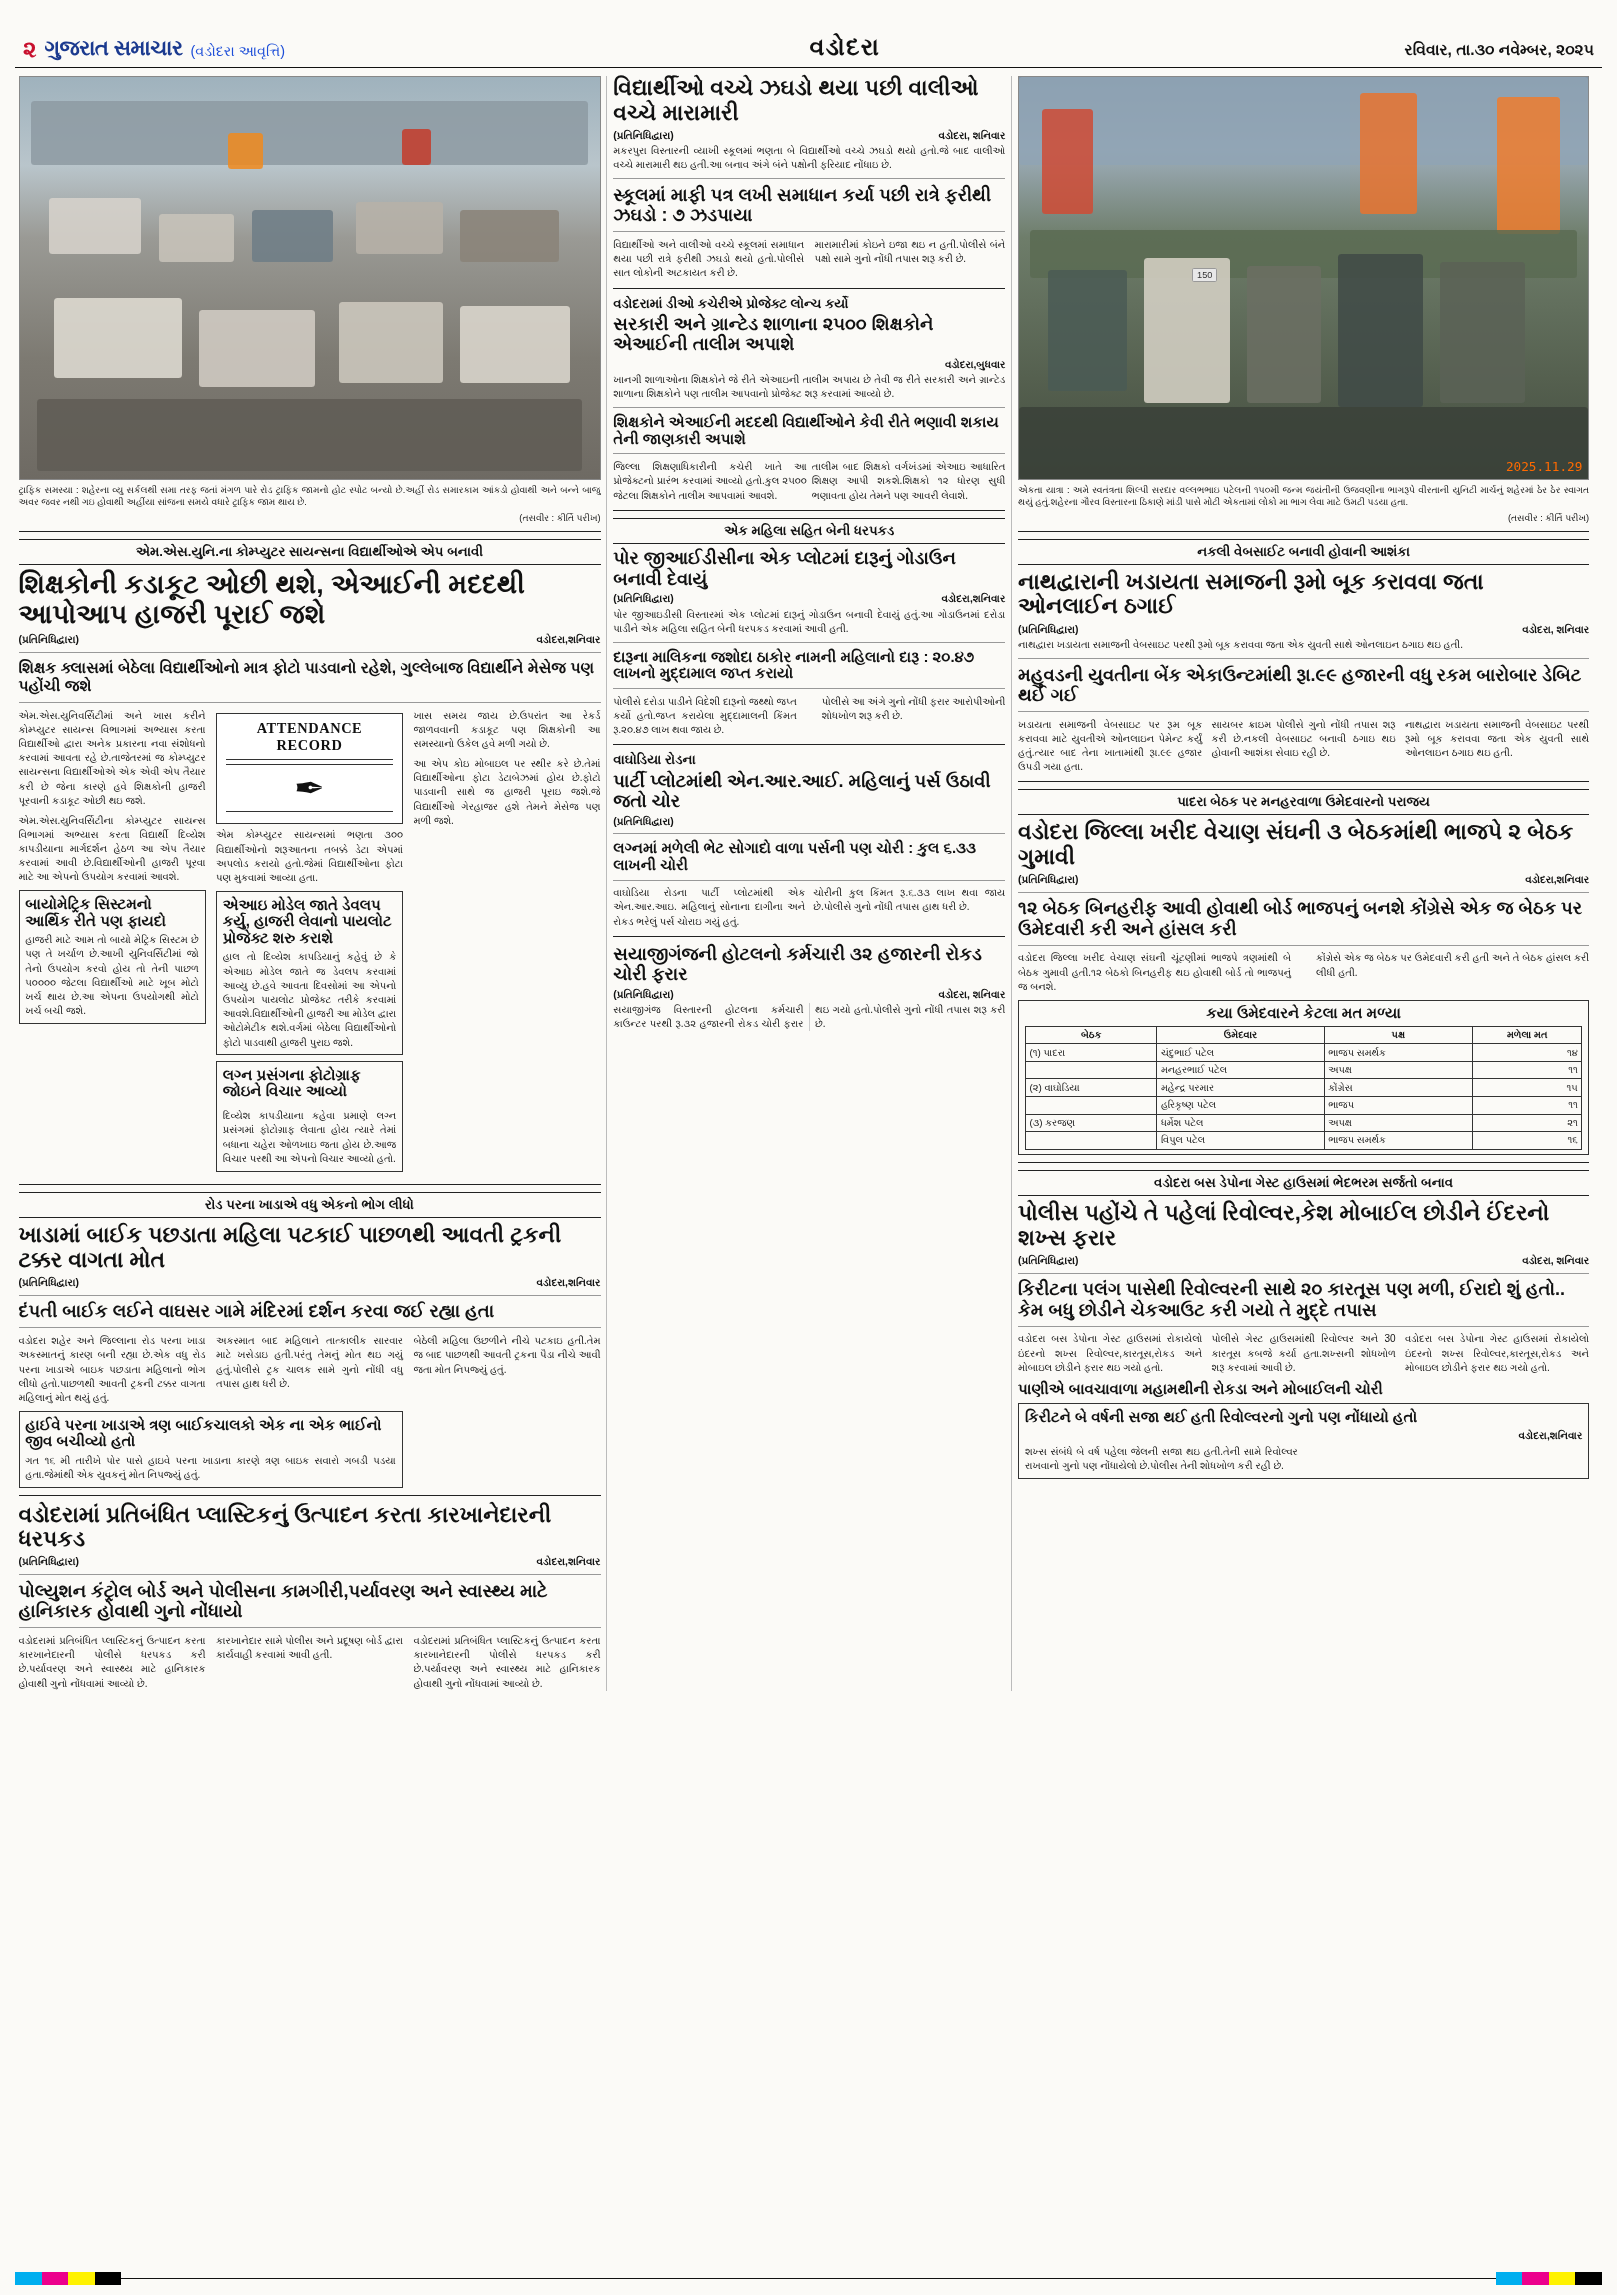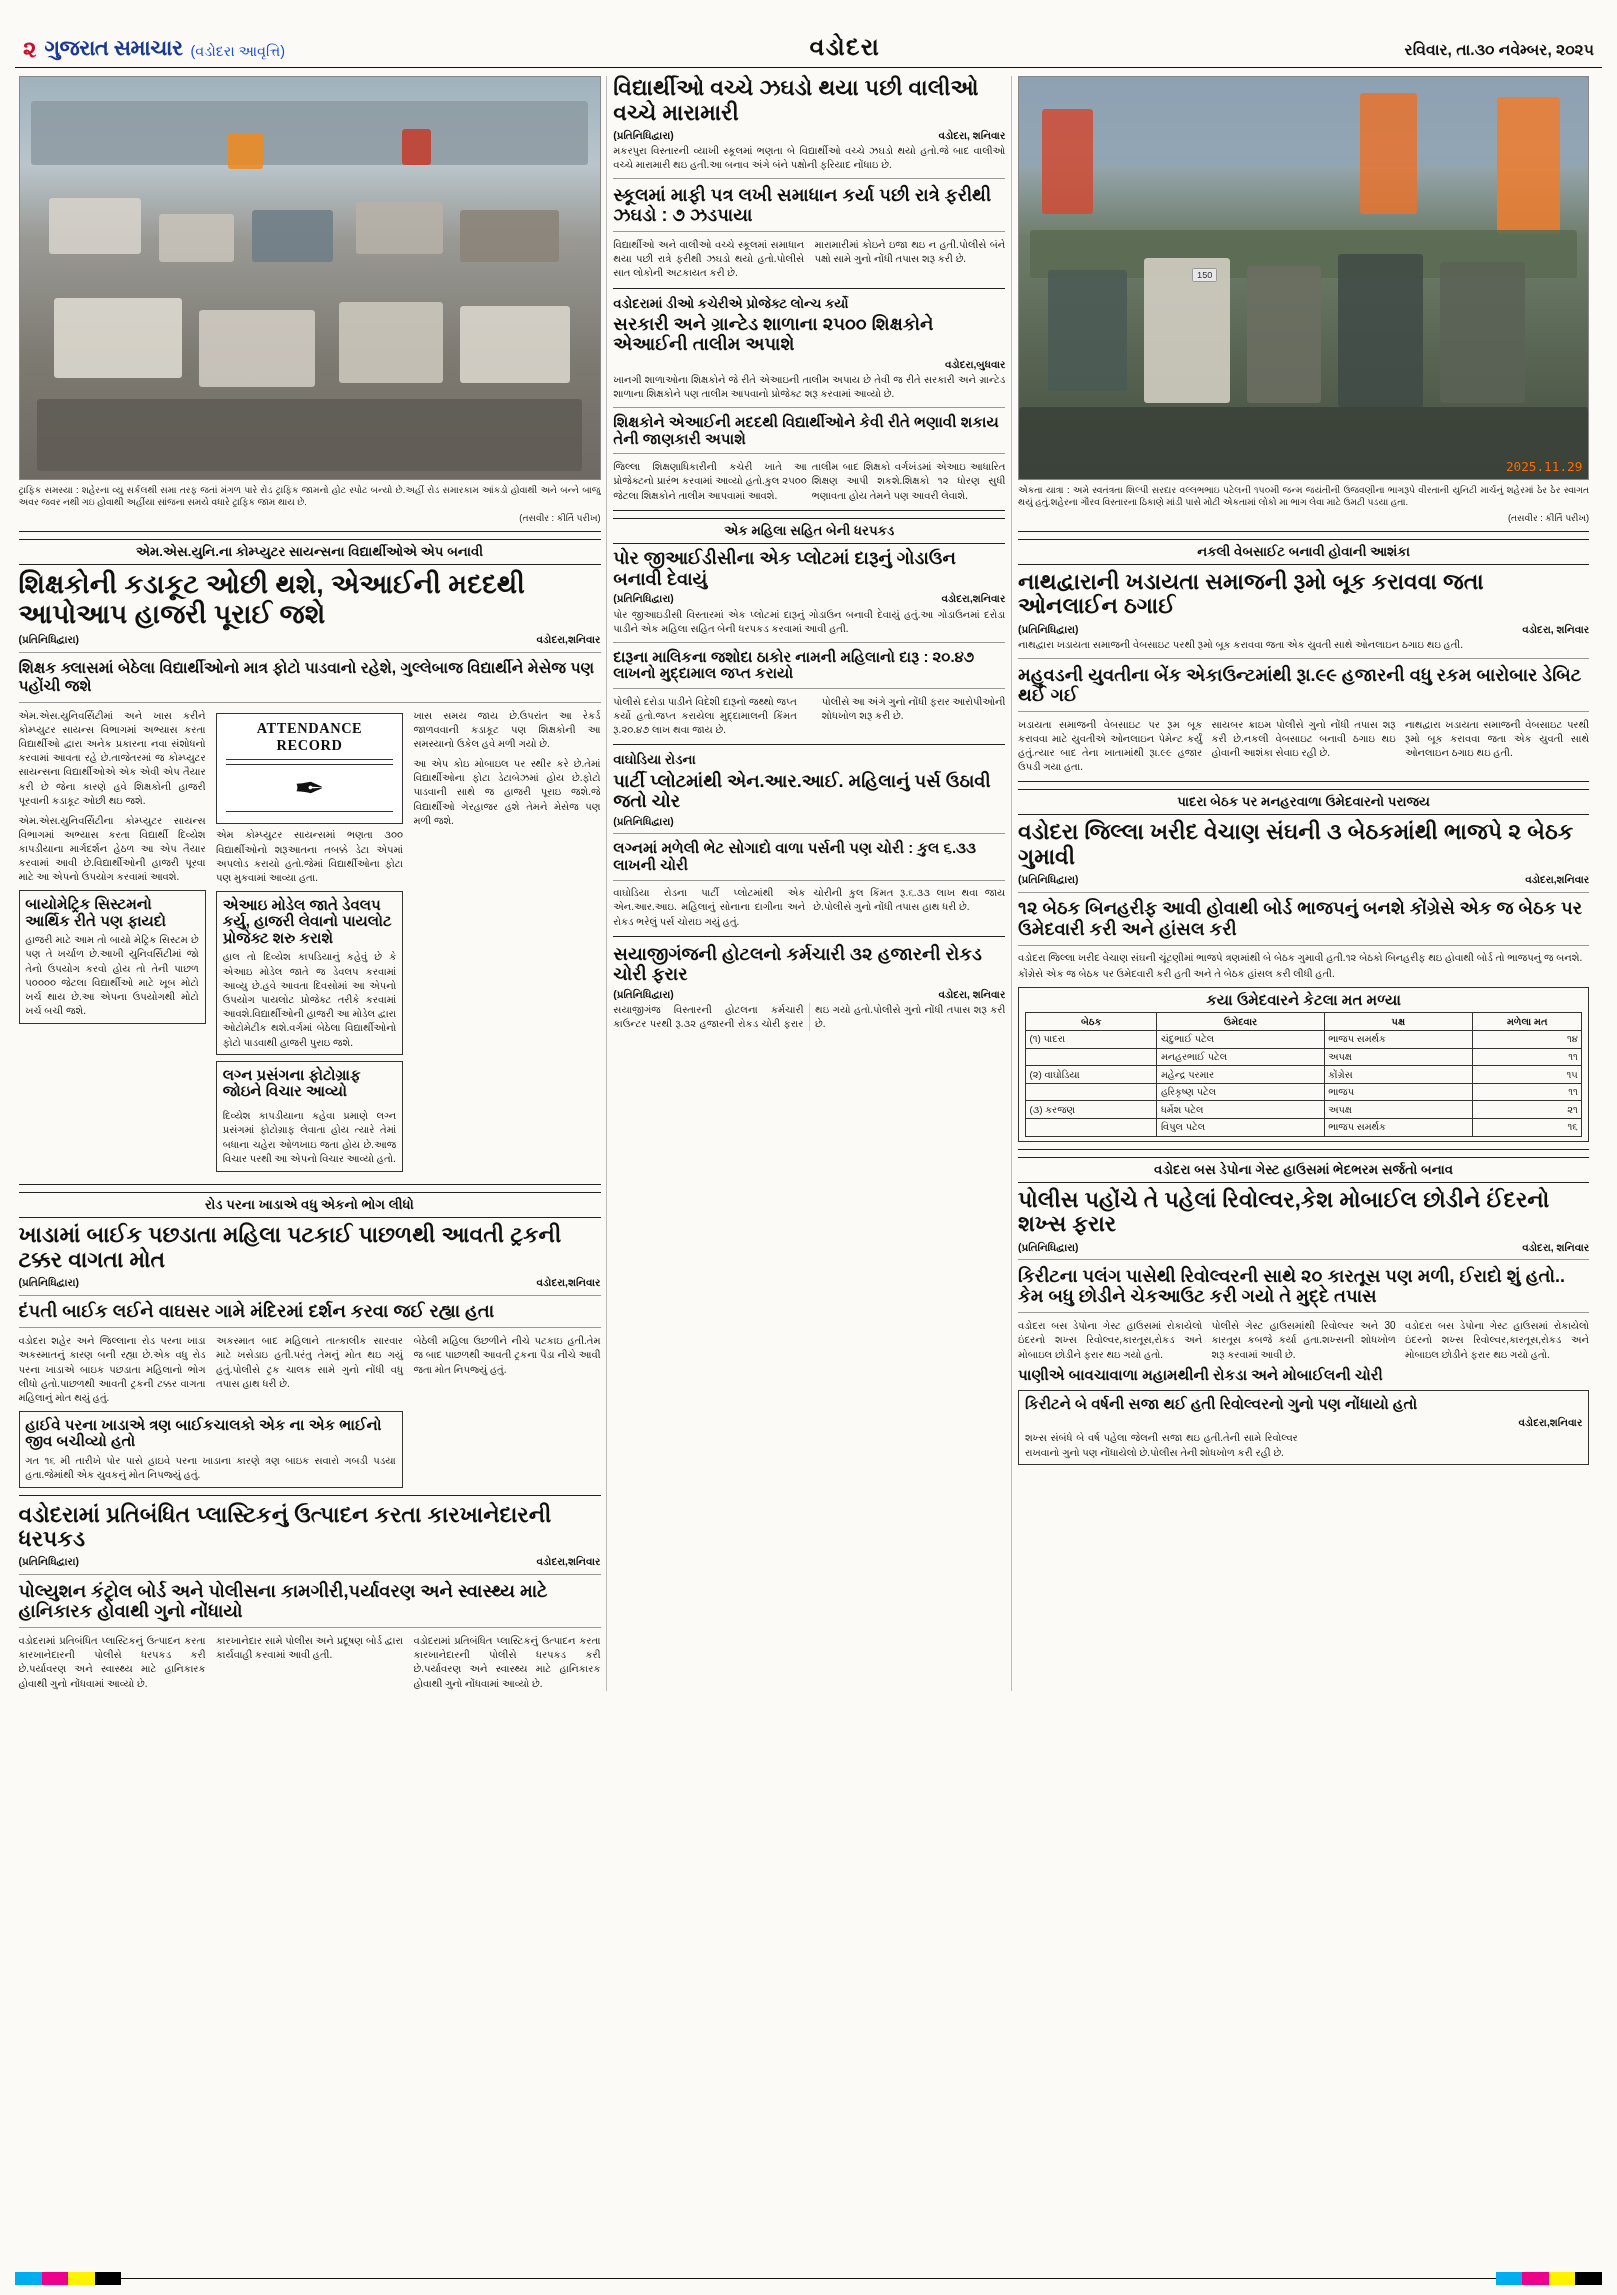--- a/index.html
+++ b/index.html
@@ -281,21 +281,21 @@
         <div class="kicker">એક મહિલા સહિત બેની ધરપકડ</div>
         <div class="hl hl-md">પોર જીઆઈડીસીના એક પ્લોટમાં દારૂનું ગોડાઉન બનાવી દેવાયું</div>
         <div class="byline-row">
           <span>(પ્રતિનિધિદ્વારા)</span>
           <span>વડોદરા,શનિવાર</span>
         </div>
         <div class="body">પોર જીઆઇડીસી વિસ્તારમાં એક પ્લોટમાં દારૂનું ગોડાઉન બનાવી દેવાયું હતું.આ ગોડાઉનમાં દરોડા પાડીને એક મહિલા સહિત બેની ધરપકડ કરવામાં આવી હતી.</div>
         <div class="rule-thin"></div>
         <div class="hl hl-sm">દારૂના માલિકના જશોદા ઠાકોર નામની મહિલાનો દારૂ : ૨૦.૪૭ લાખનો મુદ્દામાલ જપ્ત કરાયો</div>
         <div class="rule-thin"></div>
-        <div style="display:grid;grid-template-columns:1fr 1fr;gap:25px;">
+        <div style="display:grid;grid-template-columns:1fr 1fr;gap:25px;font-family:Liberation Serif, serif;">
           <div class="body">પોલીસે દરોડા પાડીને વિદેશી દારૂનો જથ્થો જપ્ત કર્યો હતો.જપ્ત કરાયેલા મુદ્દામાલની કિંમત રૂ.૨૦.૪૭ લાખ થવા જાય છે.</div>
           <div class="body">પોલીસે આ અંગે ગુનો નોંધી ફરાર આરોપીઓની શોધખોળ શરૂ કરી છે.</div>
         </div>
       </div>
 
       <div class="rule"></div>
 
       <div>
         <div class="kicker-plain">વાઘોડિયા રોડના</div>
         <div class="hl hl-md">પાર્ટી પ્લોટમાંથી એન.આર.આઈ. મહિલાનું પર્સ ઉઠાવી જતો ચોર</div>
@@ -368,21 +368,21 @@
       <div>
         <div class="kicker">પાદરા બેઠક પર મનહરવાળા ઉમેદવારનો પરાજય</div>
         <div class="hl hl-lg">વડોદરા જિલ્લા ખરીદ વેચાણ સંઘની ૩ બેઠકમાંથી ભાજપે ૨ બેઠક ગુમાવી</div>
         <div class="byline-row">
           <span>(પ્રતિનિધિદ્વારા)</span>
           <span>વડોદરા,શનિવાર</span>
         </div>
         <div class="rule-thin"></div>
         <div class="hl hl-md">૧૨ બેઠક બિનહરીફ આવી હોવાથી બોર્ડ ભાજપનું બનશે કોંગ્રેસે એક જ બેઠક પર ઉમેદવારી કરી અને હાંસલ કરી</div>
         <div class="rule-thin"></div>
-        <div style="display:grid;grid-template-columns:1fr;gap:1px;">
+        <div style="display:grid;grid-template-columns:1fr 1fr;gap:25px;">
           <div class="body">વડોદરા જિલ્લા ખરીદ વેચાણ સંઘની ચૂંટણીમાં ભાજપે ત્રણમાંથી બે બેઠક ગુમાવી હતી.૧૨ બેઠકો બિનહરીફ થઇ હોવાથી બોર્ડ તો ભાજપનું જ બનશે.</div>
           <div class="body">કોંગ્રેસે એક જ બેઠક પર ઉમેદવારી કરી હતી અને તે બેઠક હાંસલ કરી લીધી હતી.</div>
         </div>
 
         <div class="boxed" style="margin-top:5.8px">
           <div class="hl hl-sm" style="text-align:center">કયા ઉમેદવારને કેટલા મત મળ્યા</div>
           <table class="votes">
             <thead>
               <tr>
                 <th>બેઠક</th>

